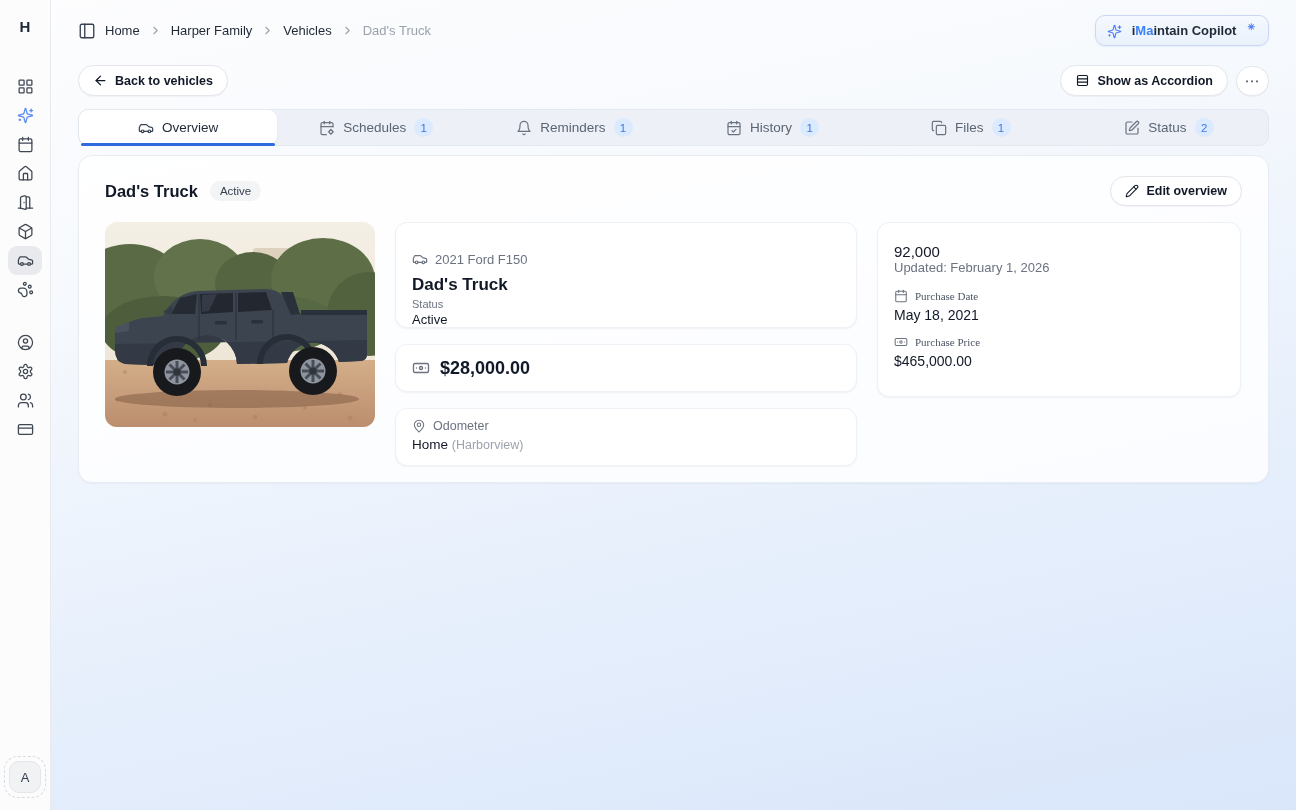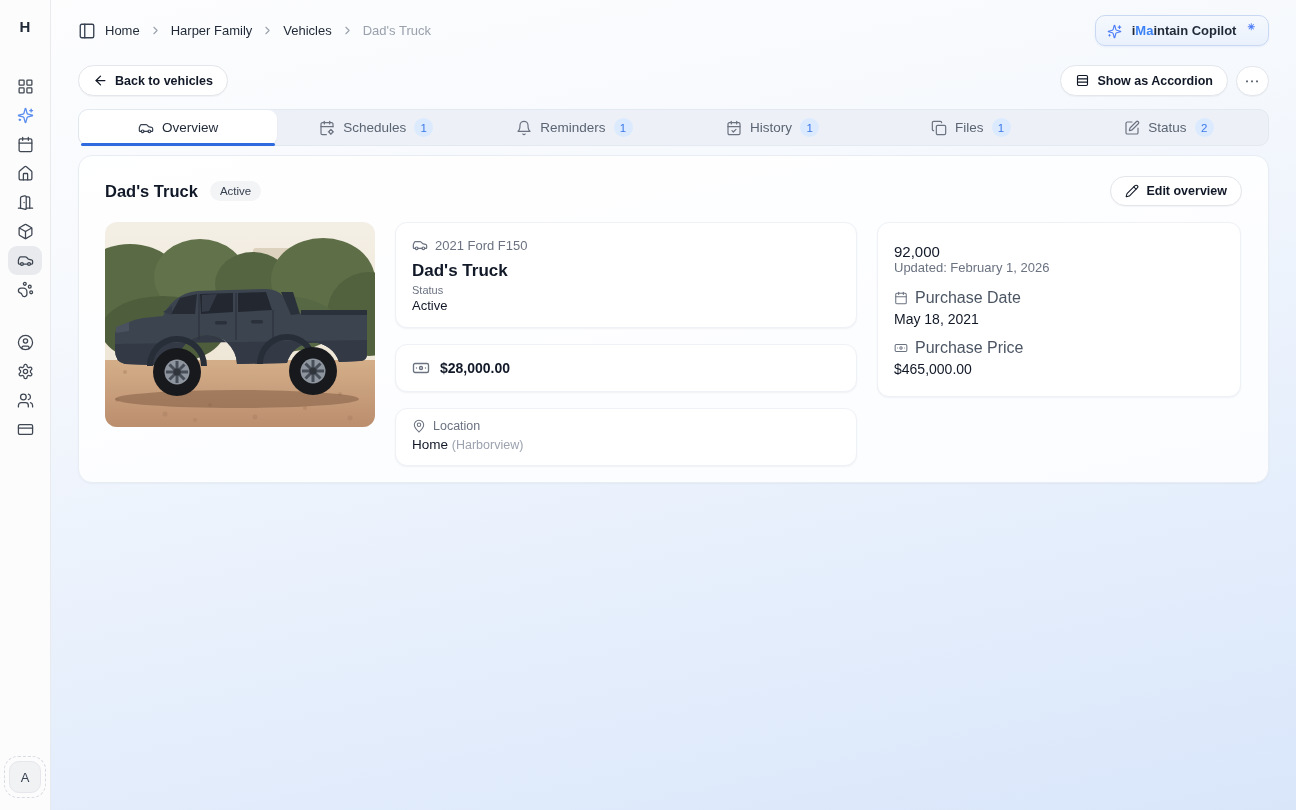--- a/index.html
+++ b/index.html
@@ -100,47 +100,47 @@
   .status-chip { background:#f3f4f6; color:#374151; font-size:11.5px; padding:4px 10px; border-radius:999px; }
 
   .content { margin-top:16px; display:flex; gap:20px; align-items:flex-start; }
   .vehicle-photo { width:270px; height:205px; border-radius:12px; overflow:hidden; flex:0 0 auto; }
 
   .mid-col { width:462px; display:flex; flex-direction:column; gap:16px; flex:0 0 auto; }
   .card {
     background:#fff; border:1px solid #eef1f6; border-radius:12px;
     box-shadow:0 1px 2px rgba(16,24,40,.05);
   }
-  .info-card { height:106px; padding:14px 16px; }
+  .info-card { height:106px; padding:28px 16px; }
   .label-row { display:flex; align-items:center; gap:7px; font-size:13px; color:#6b7280; }
   .label-row .ic { color:#6b7280; }
   .vehicle-name { margin-top:8px; font-size:17px; font-weight:700; color:#111827; }
   .mini-label { margin-top:3px; font-size:11px; color:#6b7280; }
   .mini-value { margin-top:2px; font-size:13px; color:#111827; }
 
   .price-card { height:48px; padding:0 16px; display:flex; align-items:center; gap:10px; }
-  .price-value { font-size:14px; font-weight:700; color:#111827; }
+  .price-value { font-size:18px; font-weight:700; color:#111827; }
 
   .location-card { height:58px; padding:10px 16px; }
   .loc-label { font-size:12.5px; }
   .loc-line { margin-top:4px; font-size:13.5px; color:#111827; font-weight:500; }
   .loc-detail { font-size:12.5px; color:#9ca3af; font-weight:400; }
 
   .right-col { width:364px; flex:0 0 auto; }
   .odo-card { height:175px; padding:14px 16px; }
   .odo-top { display:flex; align-items:flex-start; justify-content:space-between; }
   .unit-select {
     width:54px; height:26px; background:#e8eaed; border:1px solid #d6d9de; border-radius:7px;
     display:flex; align-items:center; justify-content:space-between; padding:0 6px 0 10px;
     font-size:12px; color:#4b5563; cursor:pointer;
   }
   .unit-select .ic { color:#9ca3af; }
   .odo-value { margin-top:6px; font-size:15px; color:#111827; }
   .odo-updated { margin-top:0; font-size:13px; color:#6b7280; }
-  .field-label { margin-top:14px; font-size:16px; }
+  .field-label { margin-top:14px; font-size:11px;font-family:Liberation Serif, serif; }
   .field-value { margin-top:4px; font-size:14px; color:#111827; }
 </style>
 </head>
 <body>
 
 <div class="sidebar">
   <div class="logo">H</div>
   <div class="side-nav">
     <div class="side-btn">
       <span>
@@ -537,21 +537,21 @@
         </div>
 
         <div class="card location-card">
           <div class="label-row loc-label">
             <span>
                 <svg class="ic" width="14" height="14" viewBox="0 0 24 24" fill="none" stroke="currentColor" stroke-width="1.8" stroke-linecap="round" stroke-linejoin="round">
                   <path d="M20 10c0 4.993-5.539 10.193-7.399 11.799a1 1 0 0 1-1.202 0C9.539 20.193 4 14.993 4 10a8 8 0 0 1 16 0"></path>
                   <circle cx="12" cy="10" r="3"></circle>
                 </svg>
               </span>
-            <span>Location</span>
+            <span>Odometer</span>
           </div>
           <div class="loc-line">
             <span>Home</span>
             <span class="loc-detail">(Harborview)</span>
           </div>
         </div>
       </div>
 
       <div class="right-col">
         <div class="card odo-card">

